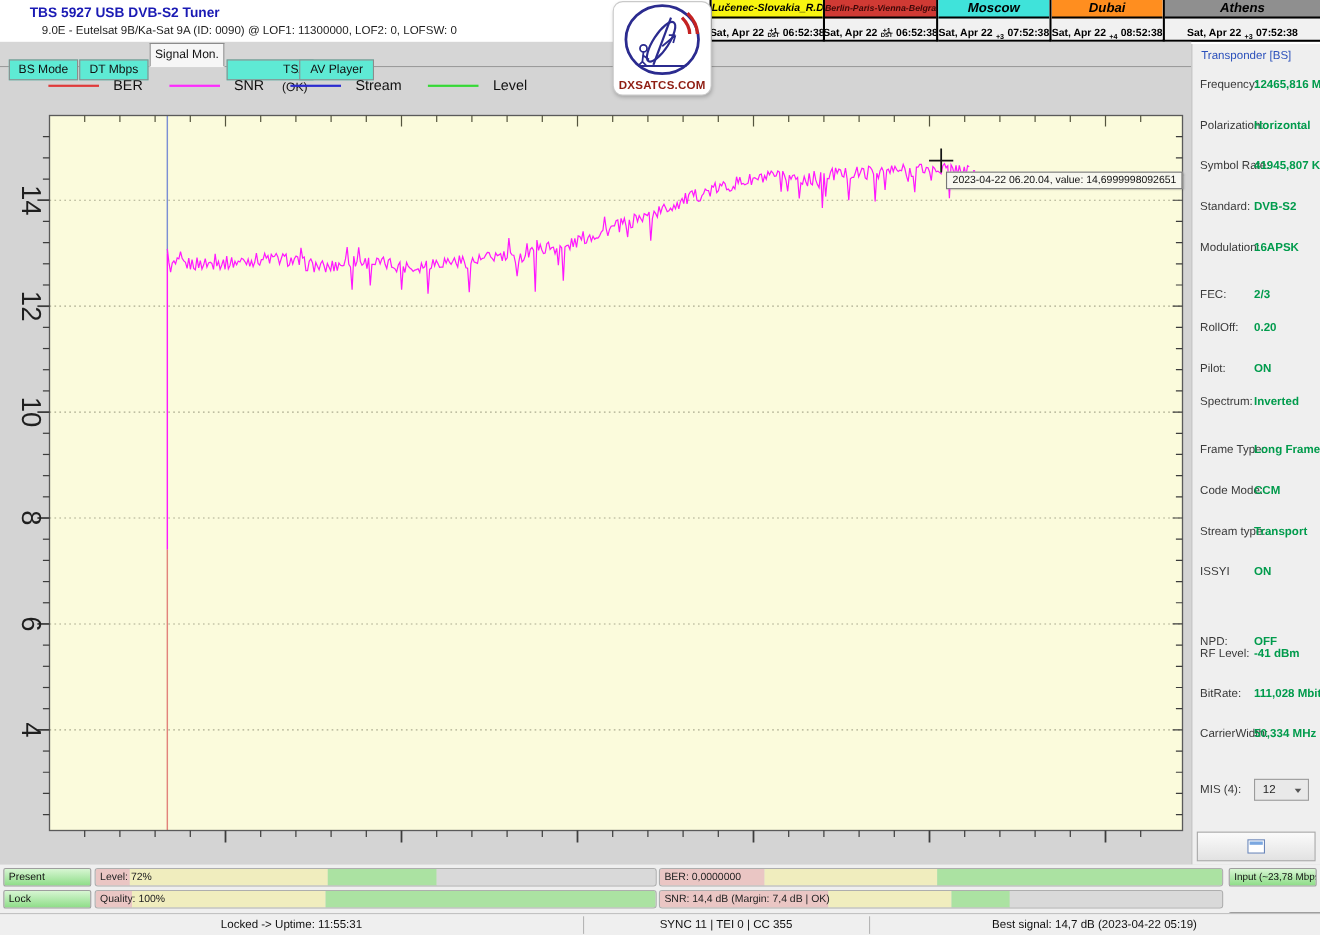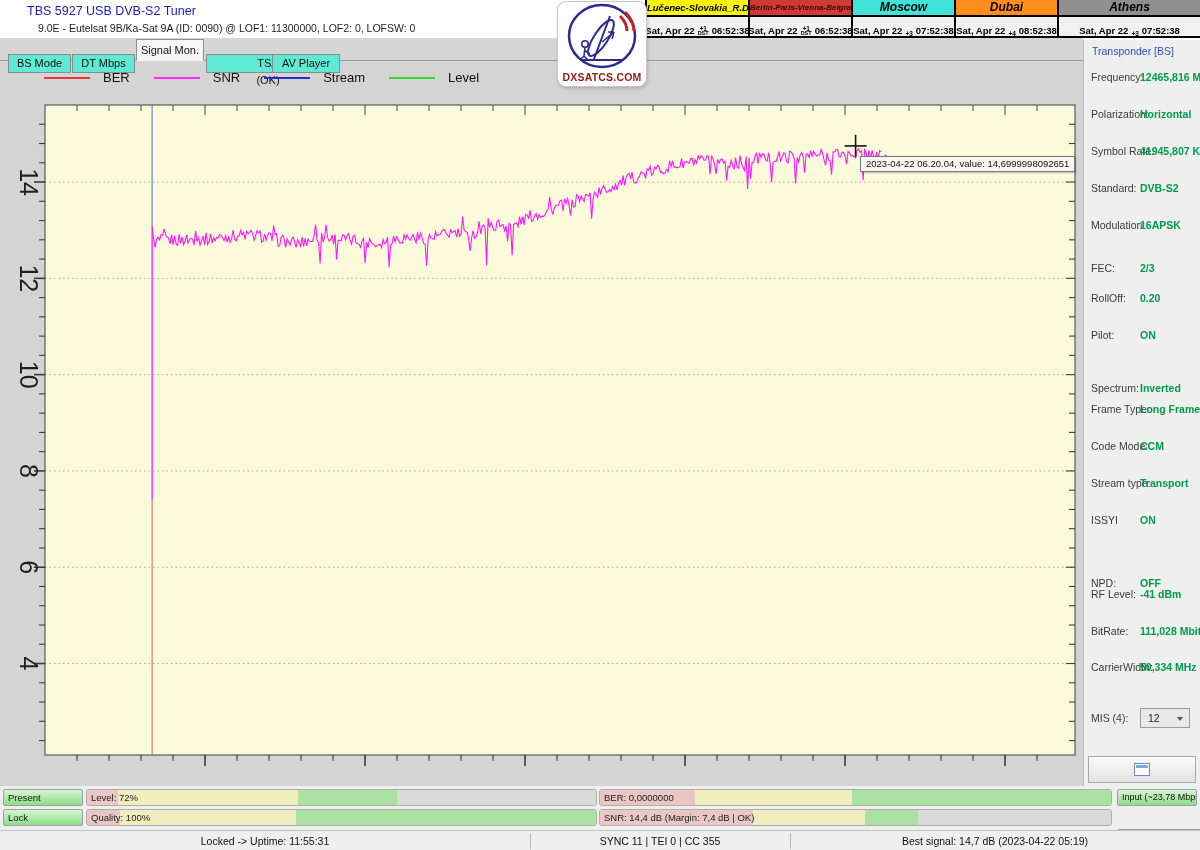--- a/index.html
+++ b/index.html
@@ -4,21 +4,21 @@
 <style>
   html,body{margin:0;padding:0;}
   body{
     width:1200px;height:850px;position:relative;overflow:hidden;
     background:#d4d4d4;
     font-family:"Liberation Sans",sans-serif;
     -webkit-font-smoothing:antialiased;
   }
   
   #header{position:absolute;left:0;top:0;width:1200px;height:40px;background:#ffffff;}
-  #app-title{position:absolute;left:27px;top:4px;font-size:12.5px;font-weight:normal;color:#1a1ab4;white-space:nowrap;}
+  #app-title{position:absolute;left:27px;top:4px;font-size:12.5px;font-weight:bold;color:#1a1ab4;white-space:nowrap;}
   #app-subtitle{position:absolute;left:38px;top:22px;font-size:10.5px;color:#1d1d1d;white-space:nowrap;}
 
   
   #clocks{position:absolute;left:645px;top:0;width:555px;height:38px;display:grid;
           grid-template-columns:103px 103px 103px 103px 143px;border-left:2px solid #000;box-sizing:border-box;}
   .clock{border-right:2px solid #000;border-bottom:2px solid #000;box-sizing:border-box;overflow:hidden;}
   .clock:last-child{border-right-width:2px;}
   .clock-header{height:17px;border-bottom:2px solid #000;box-sizing:border-box;
     font-weight:bold;font-style:italic;text-align:center;line-height:15px;font-size:12px;white-space:nowrap;overflow:hidden;}
   .clock:nth-child(1) .clock-header{font-size:9.5px;}
@@ -374,21 +374,21 @@
         <span class="pvalue">2/3</span>
       </div>
       <div class="prow" style="top: 252.4px;">
         <span class="plabel">RollOff:</span>
         <span class="pvalue">0.20</span>
       </div>
       <div class="prow" style="top: 289.3px;">
         <span class="plabel">Pilot:</span>
         <span class="pvalue">ON</span>
       </div>
-      <div class="prow" style="top: 342px;">
+      <div class="prow" style="top: 319px;">
         <span class="plabel">Spectrum:</span>
         <span class="pvalue">Inverted</span>
       </div>
       <div class="prow" style="top: 363.1px;">
         <span class="plabel">Frame Type:</span>
         <span class="pvalue">Long Frame</span>
       </div>
       <div class="prow" style="top: 400px;">
         <span class="plabel">Code Mode:</span>
         <span class="pvalue">CCM</span>

